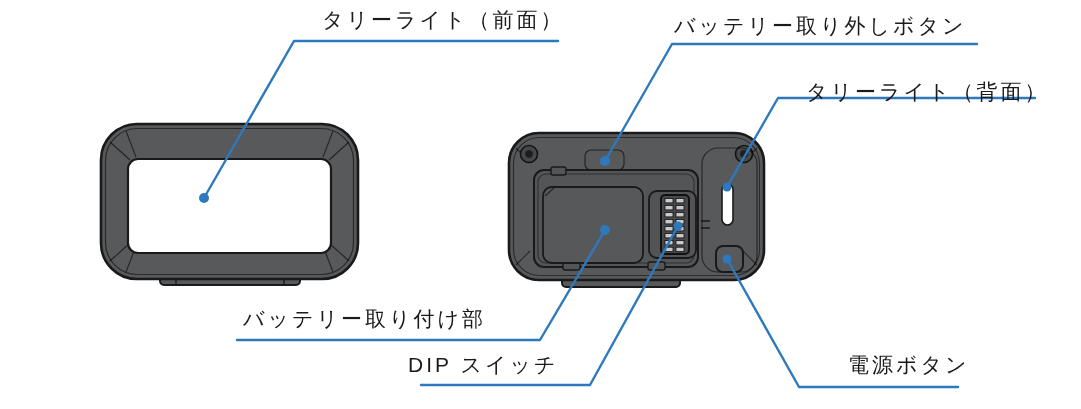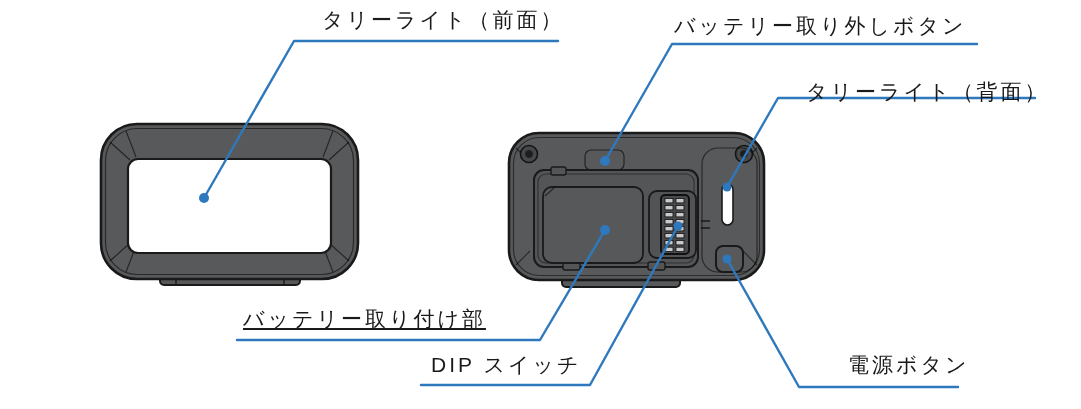--- a/index.html
+++ b/index.html
@@ -140,19 +140,19 @@
       <circle cx="727" cy="259" r="4.5"></circle>
     </g>
   </svg>
 
   <div class="callout" style="left:322px;top:8px;">タリーライト（前面）</div>
 
   <div class="callout" style="left:674px;top:14px;">バッテリー取り外しボタン</div>
 
   <div class="callout" style="left:806px;top:72px;margin-top:8px;">タリーライト（背面）</div>
 
-  <div class="callout" style="left:243px;top:307px;text-decoration:underline;">バッテリー取り付け部</div>
+  <div class="callout" style="left:243px;top:307px;">バッテリー取り付け部</div>
 
-  <div class="callout" style="left:431px;top:353px;">DIP スイッチ</div>
+  <div class="callout" style="left:408px;top:353px;">DIP スイッチ</div>
 
   <div class="callout" style="left:828px;top:353px;margin-left:20px;">電源ボタン</div>
 
 </div>
 
 </body></html>

